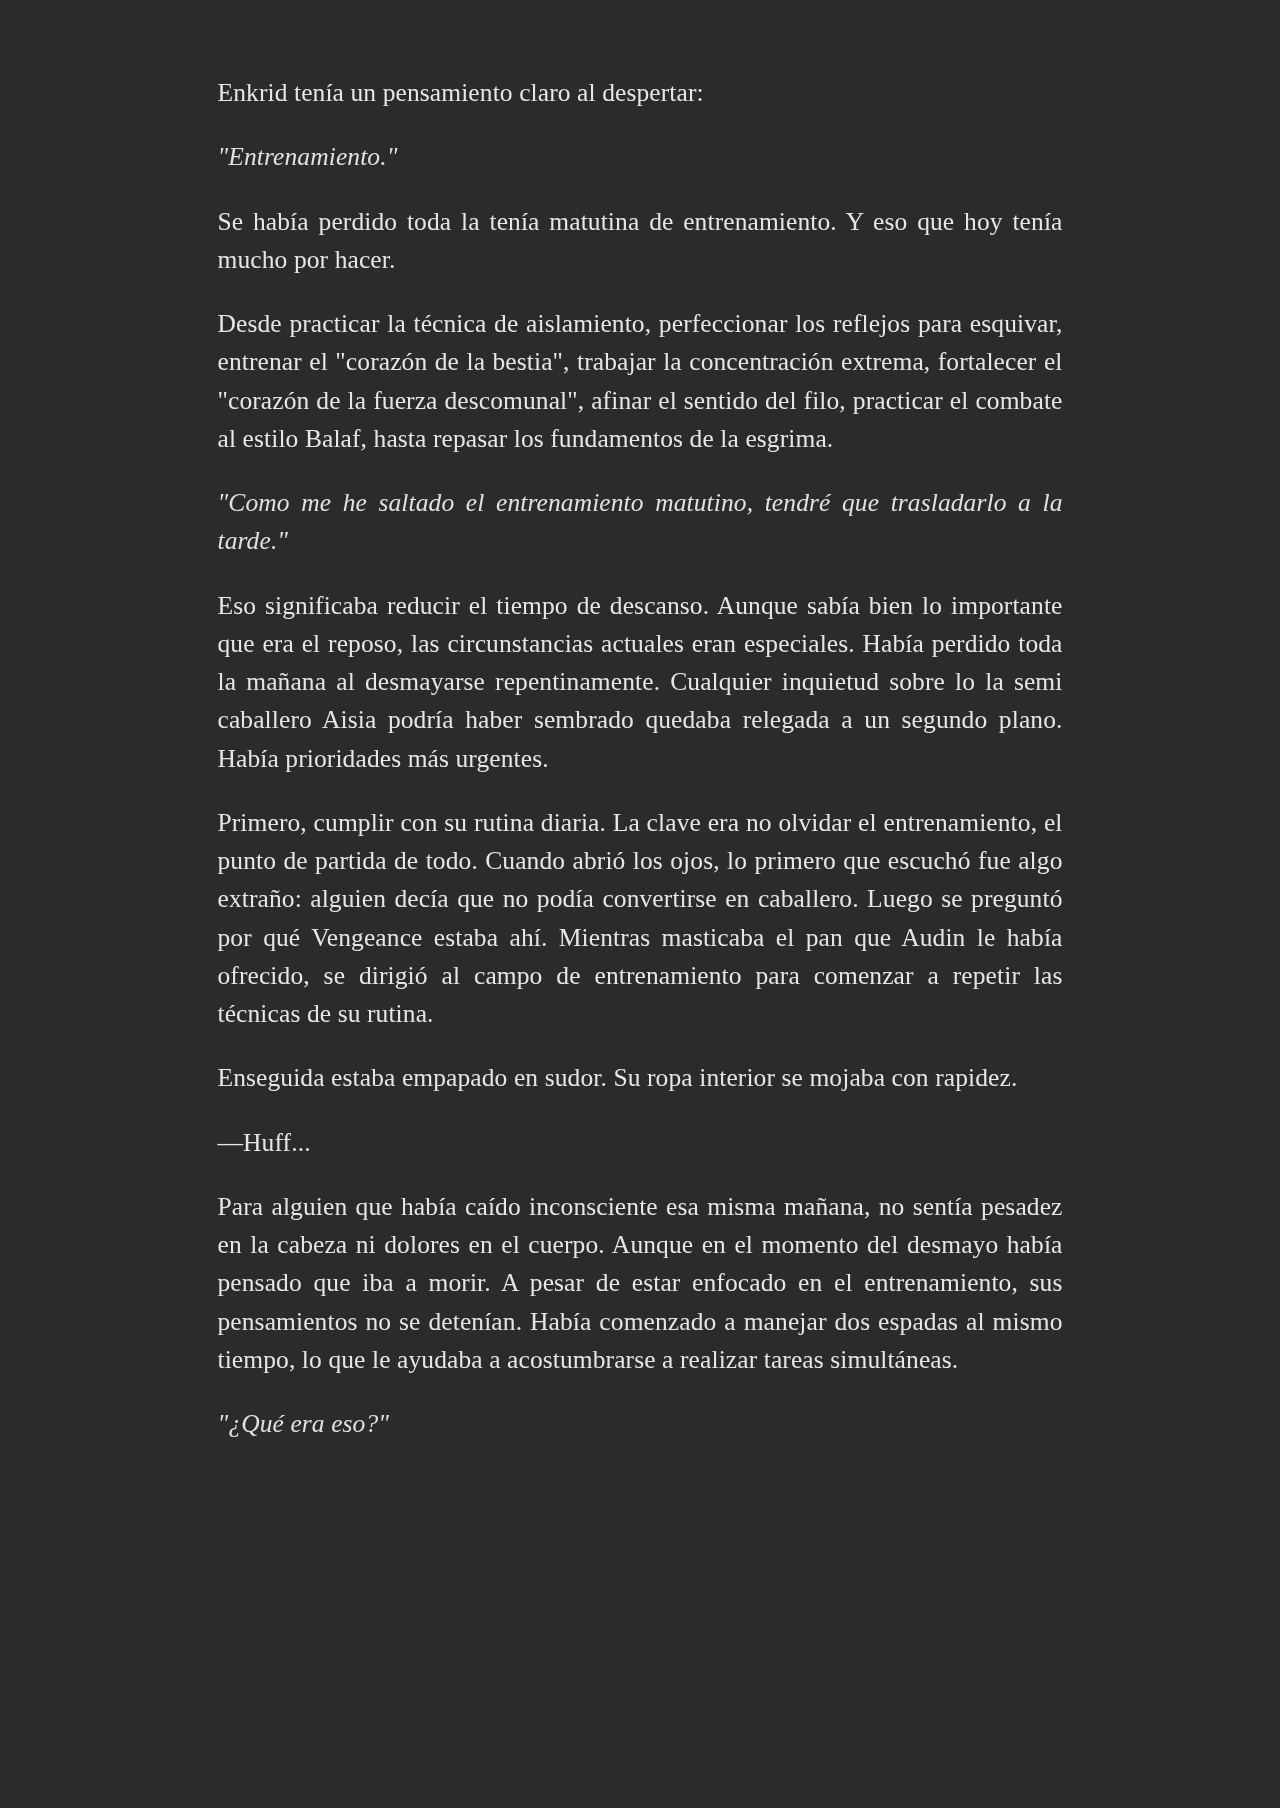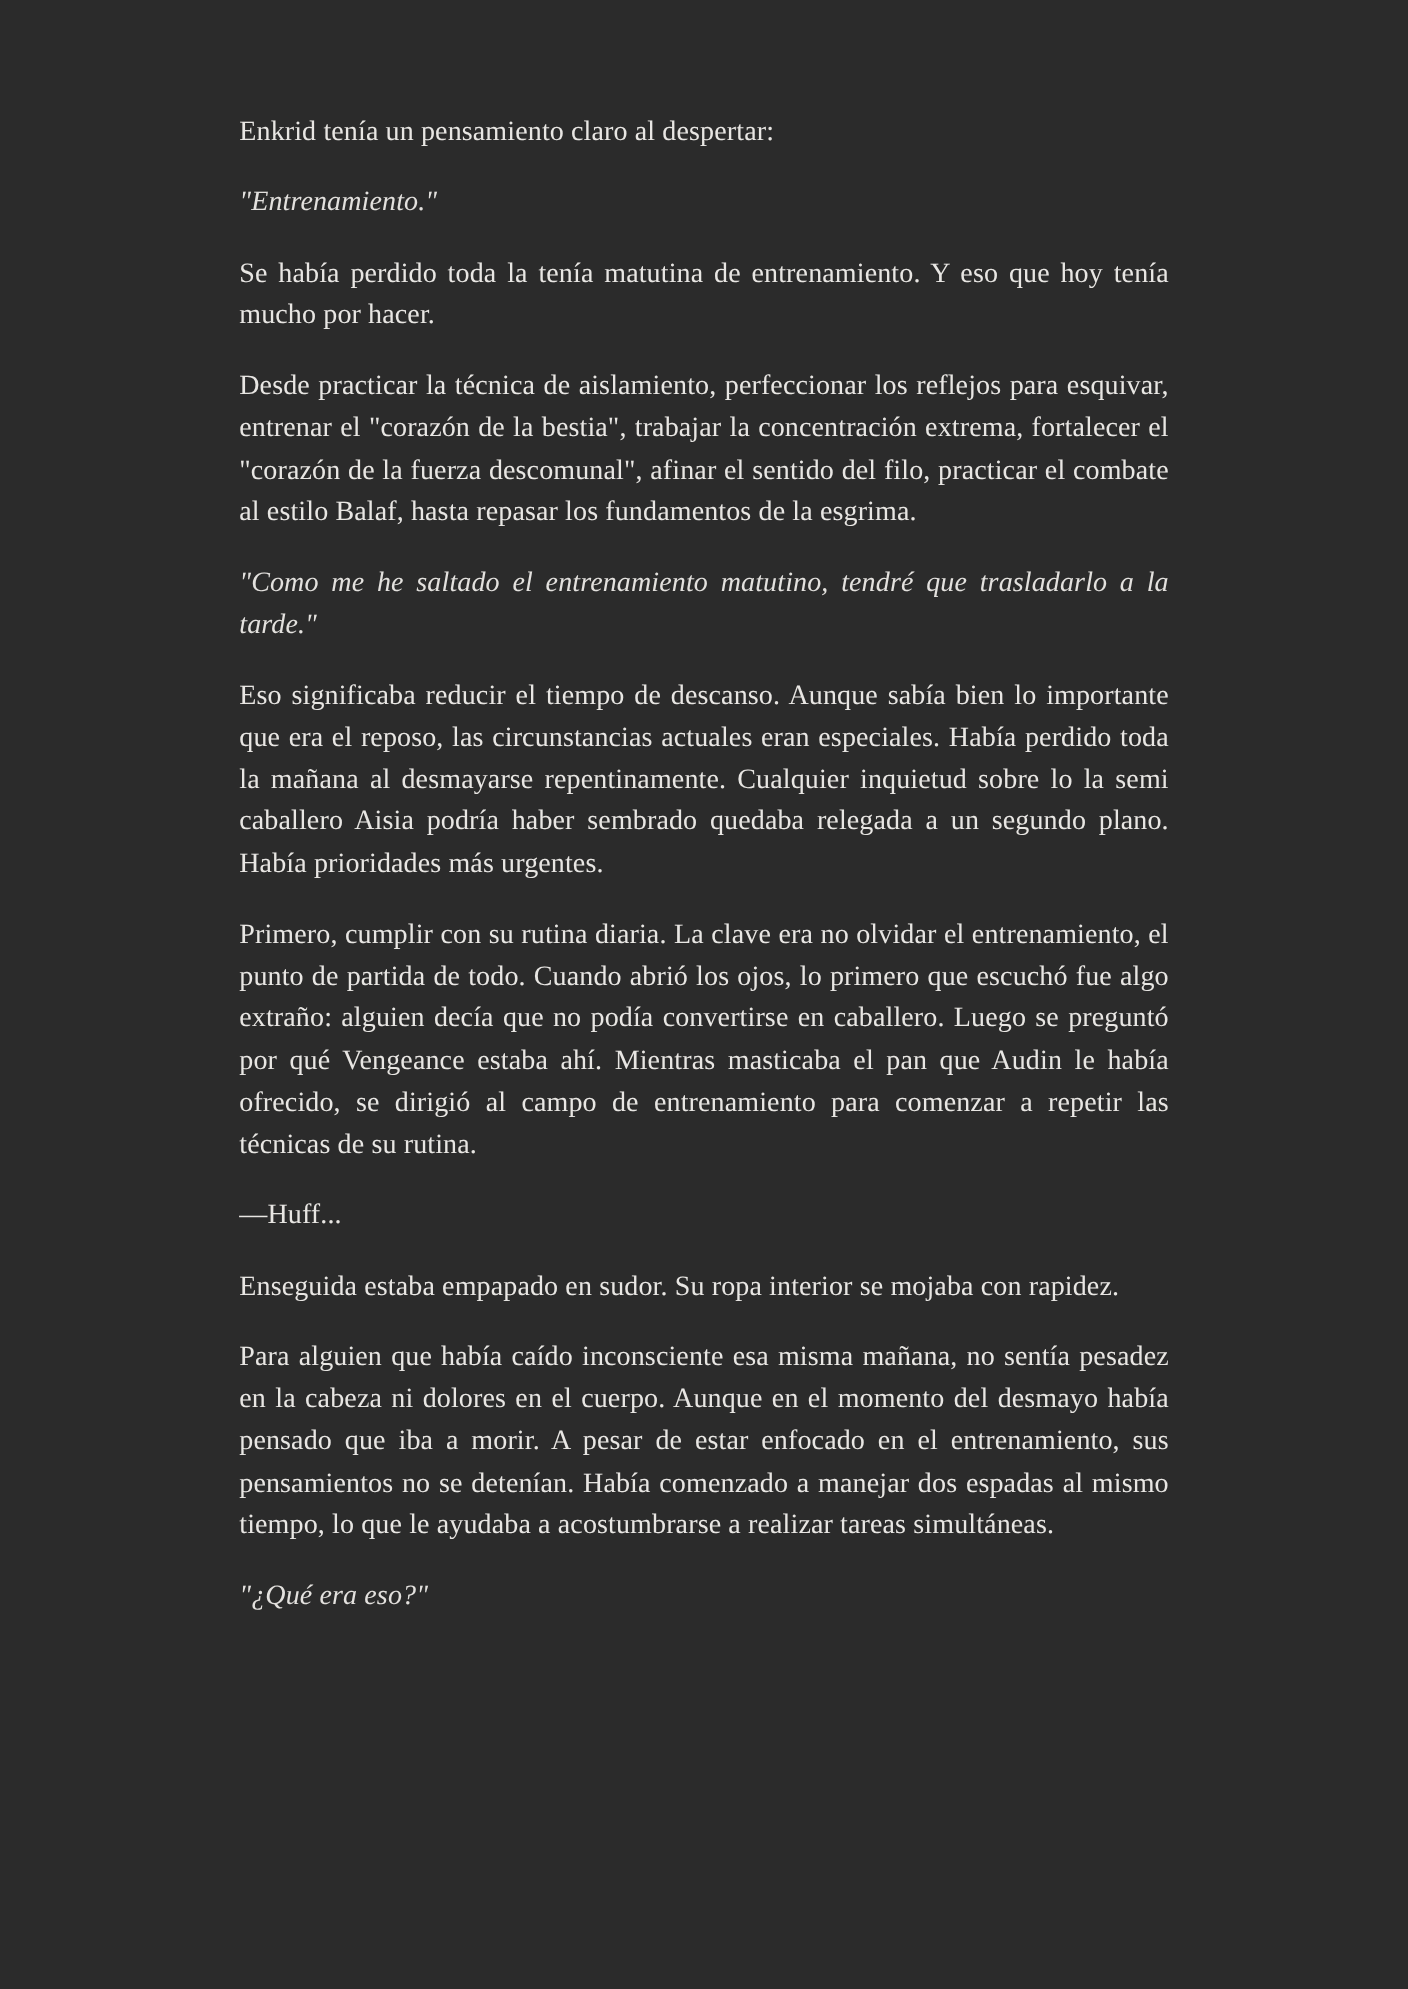--- a/index.html
+++ b/index.html
@@ -10,21 +10,21 @@
   body {
     width: 1280px;
     min-height: 1808px;
     font-family: "Liberation Serif", serif;
     color: #e8e6e3;
   }
   .page {
     width: 1280px;
     min-height: 1808px;
     box-sizing: border-box;
-    padding: 100px 0 60px 0;
+    padding: 74px 0 60px 0;
     background: #2b2b2b;
   }
   .reader {
     width: 845px;
     margin: 0 auto;
   }
   p.para {
     font-size: 25.5px;
     line-height: 1.50;
     text-align: justify;
@@ -54,22 +54,22 @@
     <p class="para">Se había perdido toda la tenía matutina de entrenamiento. Y eso que hoy tenía mucho por hacer.</p>
 
     <p class="para">Desde practicar la técnica de aislamiento, perfeccionar los reflejos para esquivar, entrenar el "corazón de la bestia", trabajar la concentración extrema, fortalecer el "corazón de la fuerza descomunal", afinar el sentido del filo, practicar el combate al estilo Balaf, hasta repasar los fundamentos de la esgrima.</p>
 
     <p class="para italic">"Como me he saltado el entrenamiento matutino, tendré que trasladarlo a la tarde."</p>
 
     <p class="para">Eso significaba reducir el tiempo de descanso. Aunque sabía bien lo importante que era el reposo, las circunstancias actuales eran especiales. Había perdido toda la mañana al desmayarse repentinamente. Cualquier inquietud sobre lo la semi caballero Aisia podría haber sembrado quedaba relegada a un segundo plano. Había prioridades más urgentes.</p>
 
     <p class="para">Primero, cumplir con su rutina diaria. La clave era no olvidar el entrenamiento, el punto de partida de todo. Cuando abrió los ojos, lo primero que escuchó fue algo extraño: alguien decía que no podía convertirse en caballero. Luego se preguntó por qué Vengeance estaba ahí. Mientras masticaba el pan que Audin le había ofrecido, se dirigió al campo de entrenamiento para comenzar a repetir las técnicas de su rutina.</p>
 
+    <p class="para">Enseguida estaba empapado en sudor. Su ropa interior se mojaba con rapidez.</p>
+
     <p class="para">—Huff...</p>
-
-    <p class="para">Enseguida estaba empapado en sudor. Su ropa interior se mojaba con rapidez.</p>
 
     <p class="para">Para alguien que había caído inconsciente esa misma mañana, no sentía pesadez en la cabeza ni dolores en el cuerpo. Aunque en el momento del desmayo había pensado que iba a morir. A pesar de estar enfocado en el entrenamiento, sus pensamientos no se detenían. Había comenzado a manejar dos espadas al mismo tiempo, lo que le ayudaba a acostumbrarse a realizar tareas simultáneas.</p>
 
     <p class="para italic last">"¿Qué era eso?"</p>
 
   </article>
 </div>
 
 </body></html>

